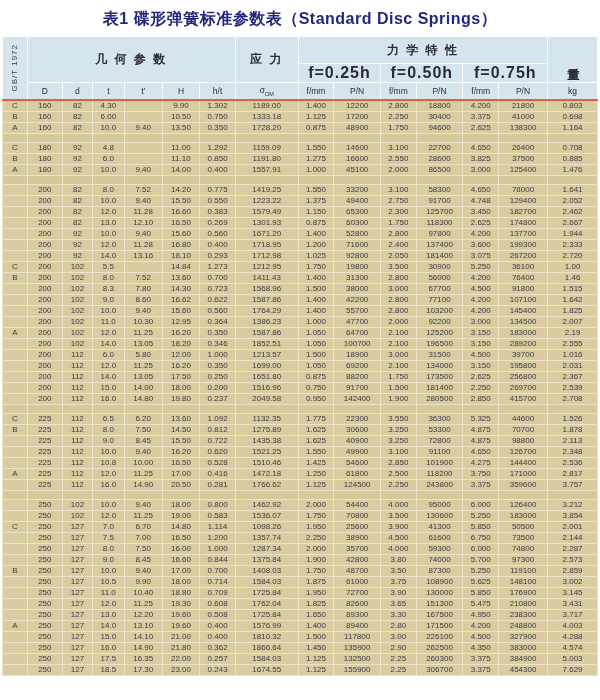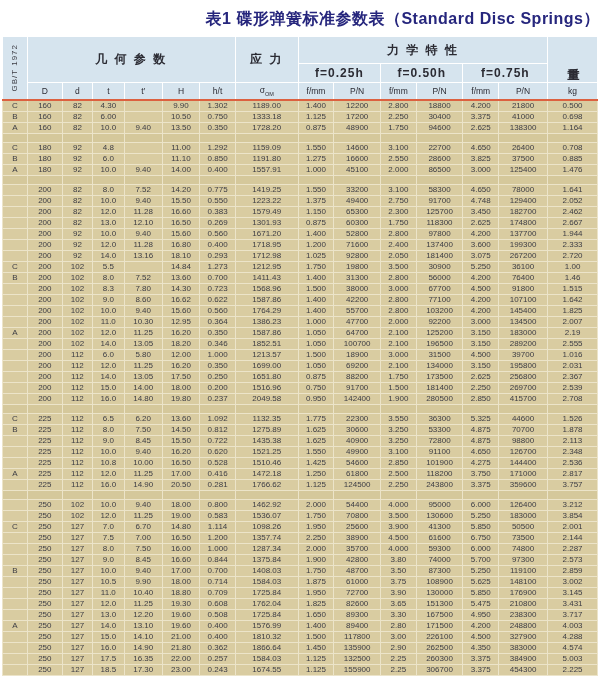--- a/index.html
+++ b/index.html
@@ -2,21 +2,21 @@
 <html><head>
 <meta charset="utf-8">
 <style>
   html,body{margin:0;padding:0;}
   body{
     width:600px;height:700px;background:#ffffff;
     font-family:"Liberation Sans",sans-serif;
     -webkit-font-smoothing:antialiased;
   }
   .title{
-    text-align:right;
+    text-align:center;
     padding:9px 0 6px 0;
     font-size:16px;
     font-weight:bold;
     color:#26267d;
     letter-spacing:0.5px;
     white-space:nowrap;
   }
   table{
     width:596px;
     margin:0 auto;
@@ -25,21 +25,21 @@
   }
   thead th{
     background:#d6e4ee;
     border:1px solid #ffffff;
     color:#2b2b33;
     padding:0;
     font-weight:bold;
     vertical-align:middle;
   }
   tr.h1 th{font-size:12px;height:26px;letter-spacing:2px;}
-  tr.h2 th{font-size:12px;height:18px;font-weight:bold;letter-spacing:1px;font-family:"Liberation Sans",sans-serif;}
+  tr.h2 th{font-size:16px;height:18px;font-weight:bold;letter-spacing:1px;font-family:"Liberation Sans",sans-serif;}
   tr.h3 th{font-size:8.5px;height:16px;font-weight:normal;border-bottom:2px solid #dc6140;}
   th.gbt{border-bottom:2px solid #dc6140;}
   .vert{
     writing-mode:vertical-rl;
     transform:rotate(180deg);
     margin:0 auto;
     font-size:8px;
     font-weight:normal;
     color:#3c3c44;
     letter-spacing:1px;
@@ -133,21 +133,21 @@
         <td></td>
         <td>9.90</td>
         <td>1.302</td>
         <td>1189.00</td>
         <td>1.400</td>
         <td>12200</td>
         <td>2.800</td>
         <td>18800</td>
         <td>4.200</td>
         <td>21800</td>
-        <td>0.500</td>
+        <td>0.803</td>
       </tr>
       <tr>
         <td>B</td>
         <td>160</td>
         <td>82</td>
         <td>6.00</td>
         <td></td>
         <td>10.50</td>
         <td>0.750</td>
         <td>1333.18</td>
@@ -1017,16 +1017,16 @@
         <td>17.30</td>
         <td>23.00</td>
         <td>0.243</td>
         <td>1674.55</td>
         <td>1.125</td>
         <td>155900</td>
         <td>2.25</td>
         <td>306700</td>
         <td>3.375</td>
         <td>454300</td>
-        <td>2.225</td>
+        <td>7.629</td>
       </tr>
     </tbody>
 </table>
 
 </body></html>

